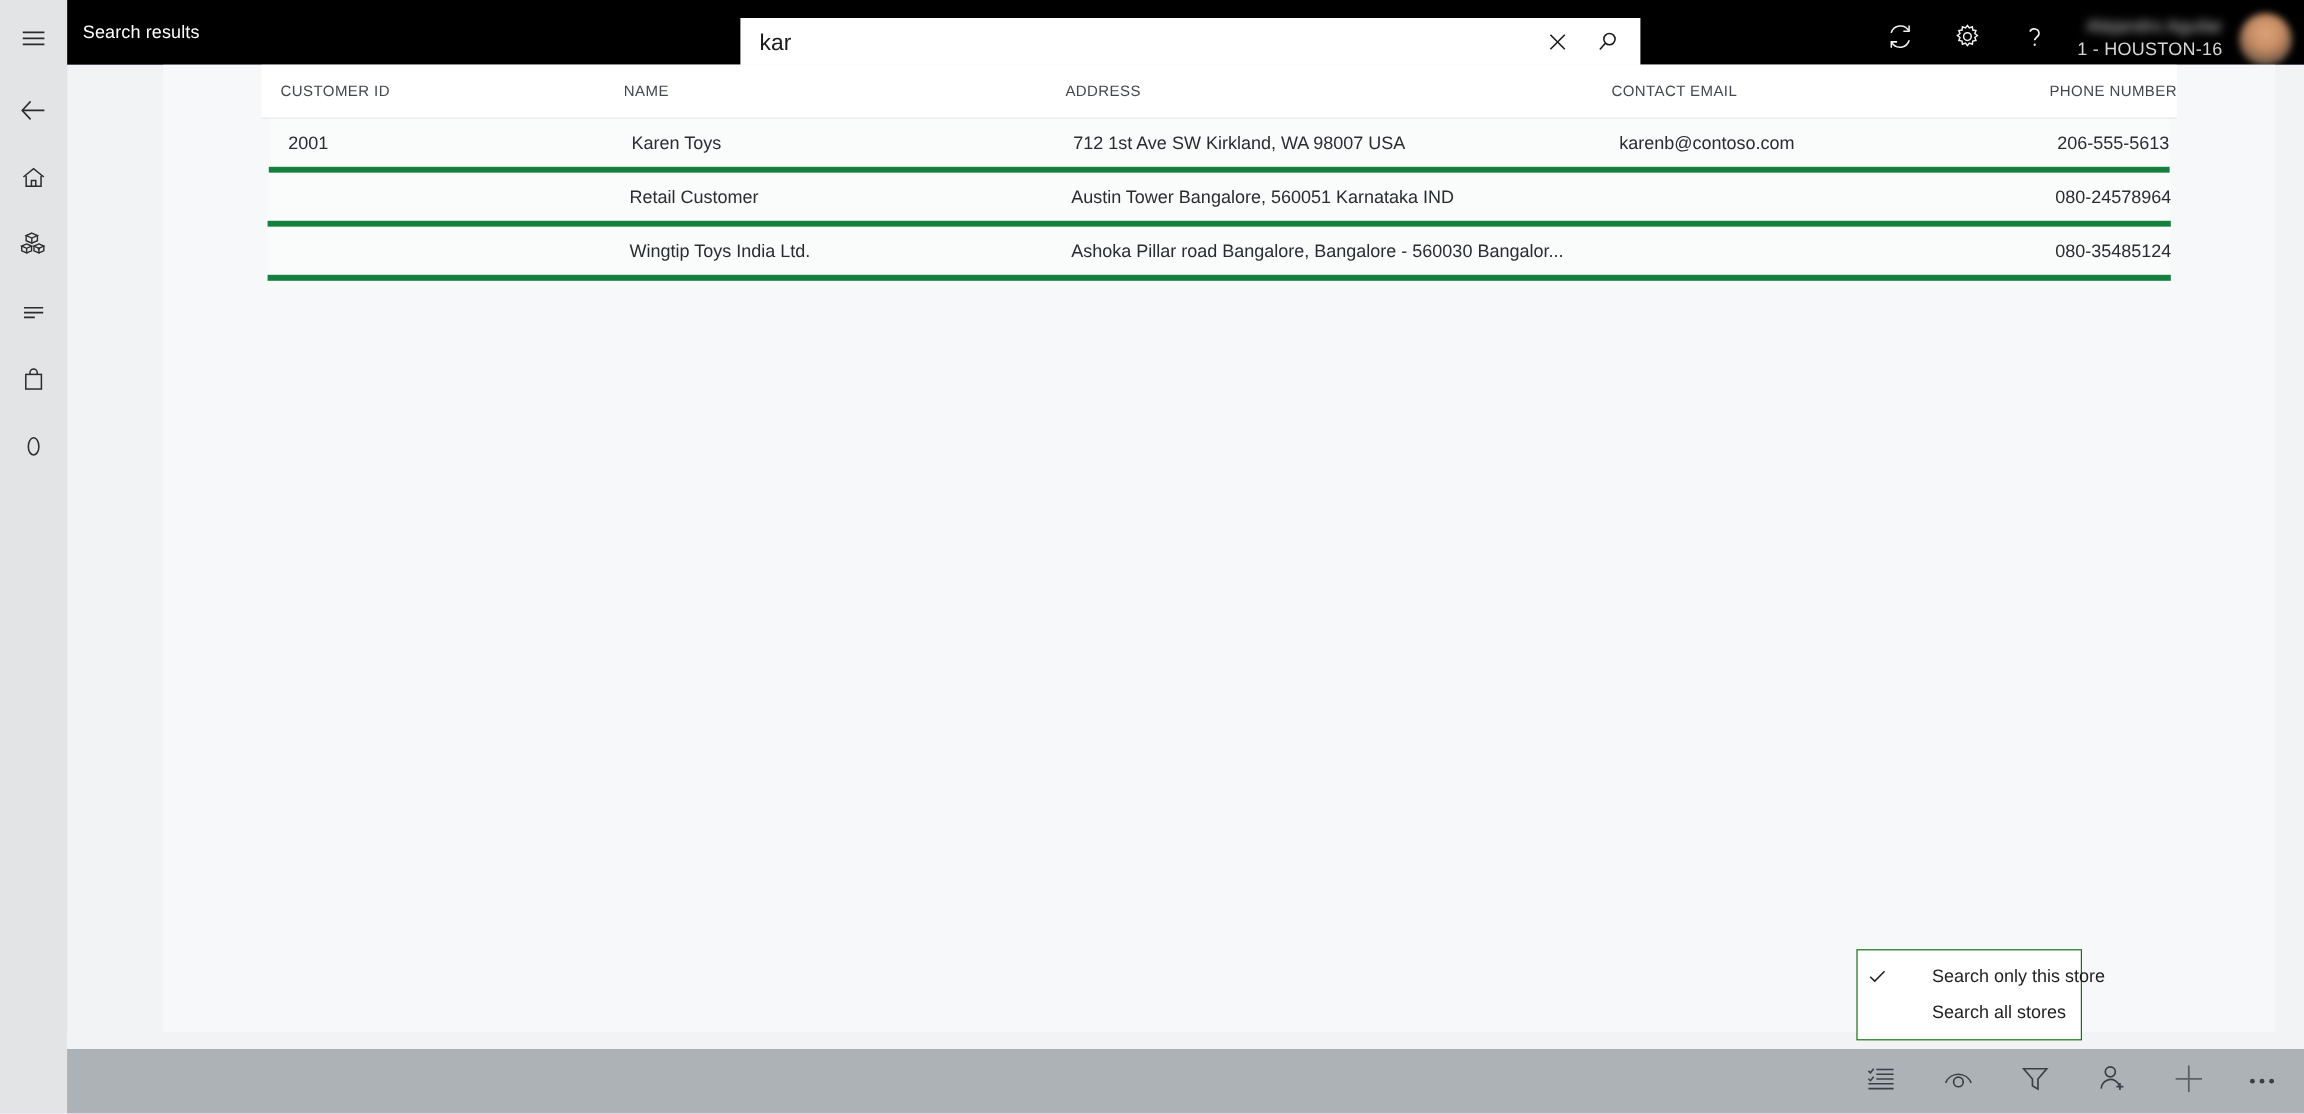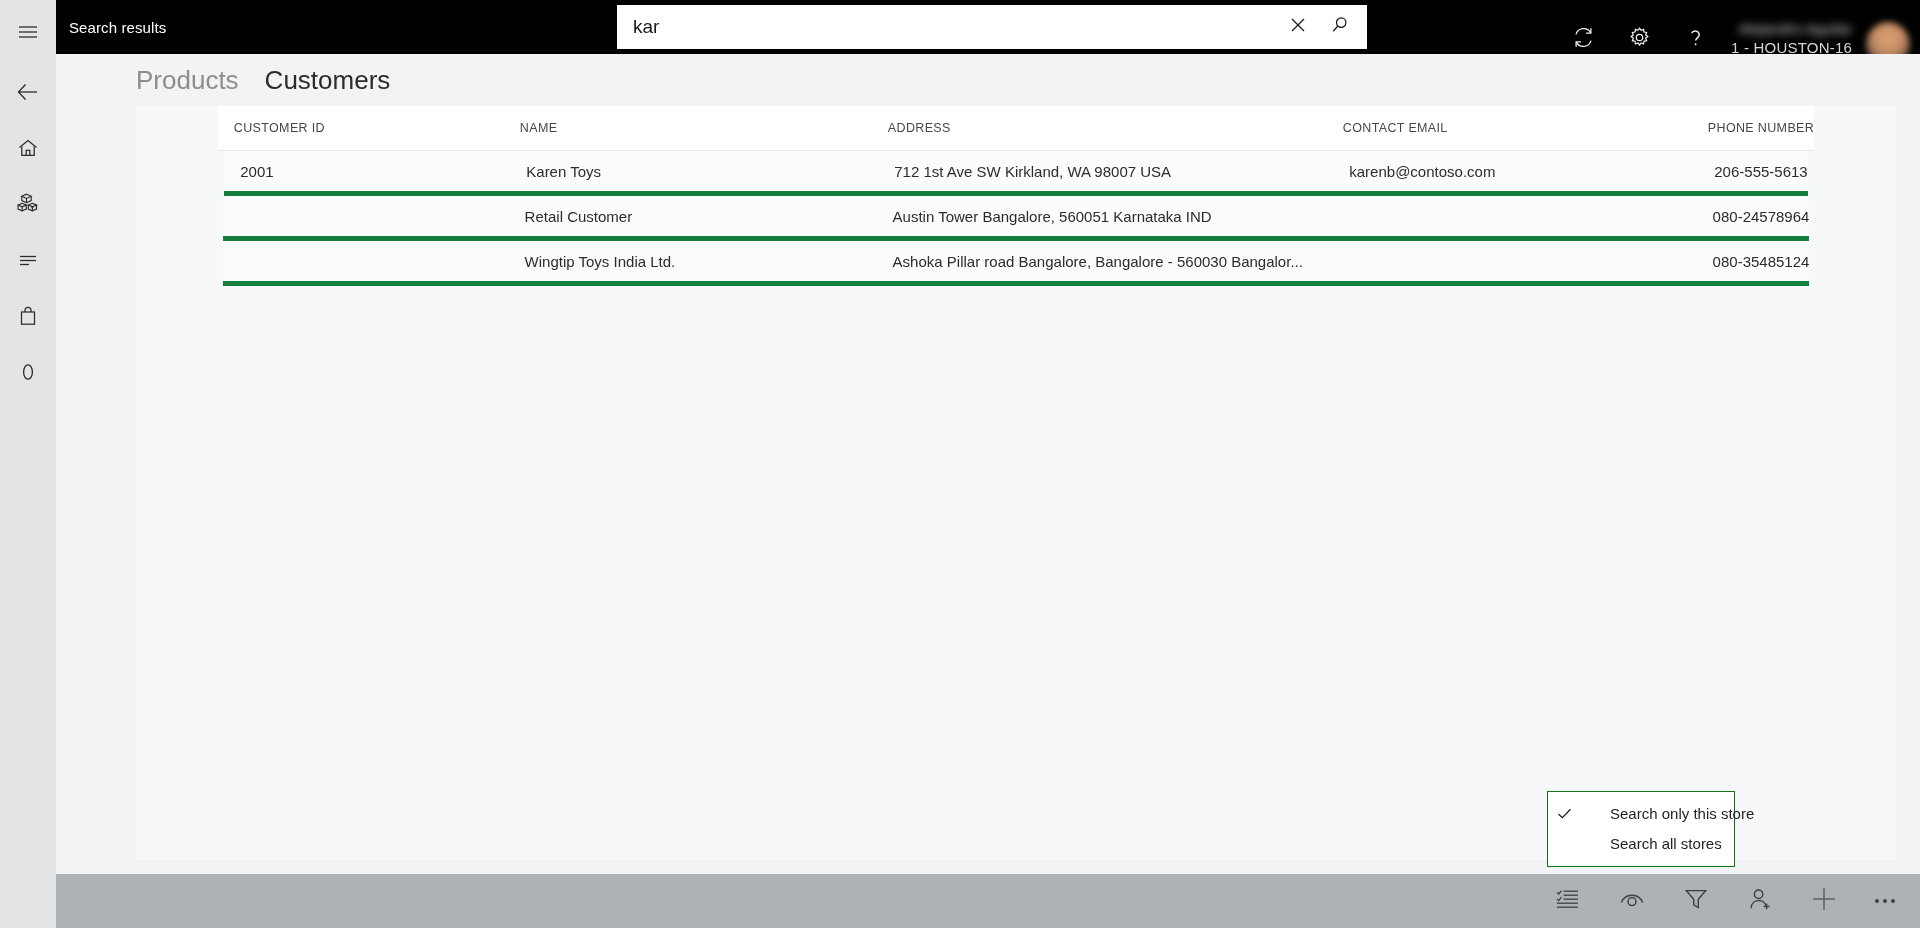--- a/index.html
+++ b/index.html
@@ -59,21 +59,21 @@
     color: #ffffff;
     font-size: 15px;
     padding-left: 13px;
     letter-spacing: .1px;
     white-space: nowrap;
   }
 
   .searchwrap {
     position: absolute;
     left: 561px;
-    top: 5px;
+    top: 15px;
     width: 750px;
     height: 44px;
     background: #ffffff;
     display: flex;
     align-items: center;
   }
   .search-input {
     flex: 1 1 auto;
     height: 42px;
     border: 0;
@@ -90,21 +90,21 @@
     cursor: pointer;
     flex: 0 0 42px;
   }
   .search-icon-btn:last-child { margin-right: 6px; }
 
   .topbar-right {
     position: absolute;
     right: 0; top: 0;
     height: 66px;
     display: flex;
-    align-items: flex-end;
+    align-items: center;
   }
   .tb-icon {
     width: 56px; height: 54px;
     display: flex; align-items: center; justify-content: center;
     cursor: pointer;
   }
   .userblock {
     height: 54px;
     display: flex;
     flex-direction: column;
@@ -419,24 +419,20 @@
         <div class="userblock">
           <div class="username">Alejandro Aguilar</div>
           <div class="storename">1 - HOUSTON-16</div>
         </div>
         <div class="avatar"></div>
       </div>
     </div>
 
     <div class="content">
 
-      <div class="tabs">
-        <div class="tab">Products</div>
-        <div class="tab active">Customers</div>
-      </div>
 
       <div class="tablewrap">
 
         <div class="grid-row grid-head">
           <div class="cell c-id">CUSTOMER ID</div>
           <div class="cell c-name">NAME</div>
           <div class="cell c-addr">ADDRESS</div>
           <div class="cell c-email">CONTACT EMAIL</div>
           <div class="cell c-phone">PHONE NUMBER</div>
         </div>

